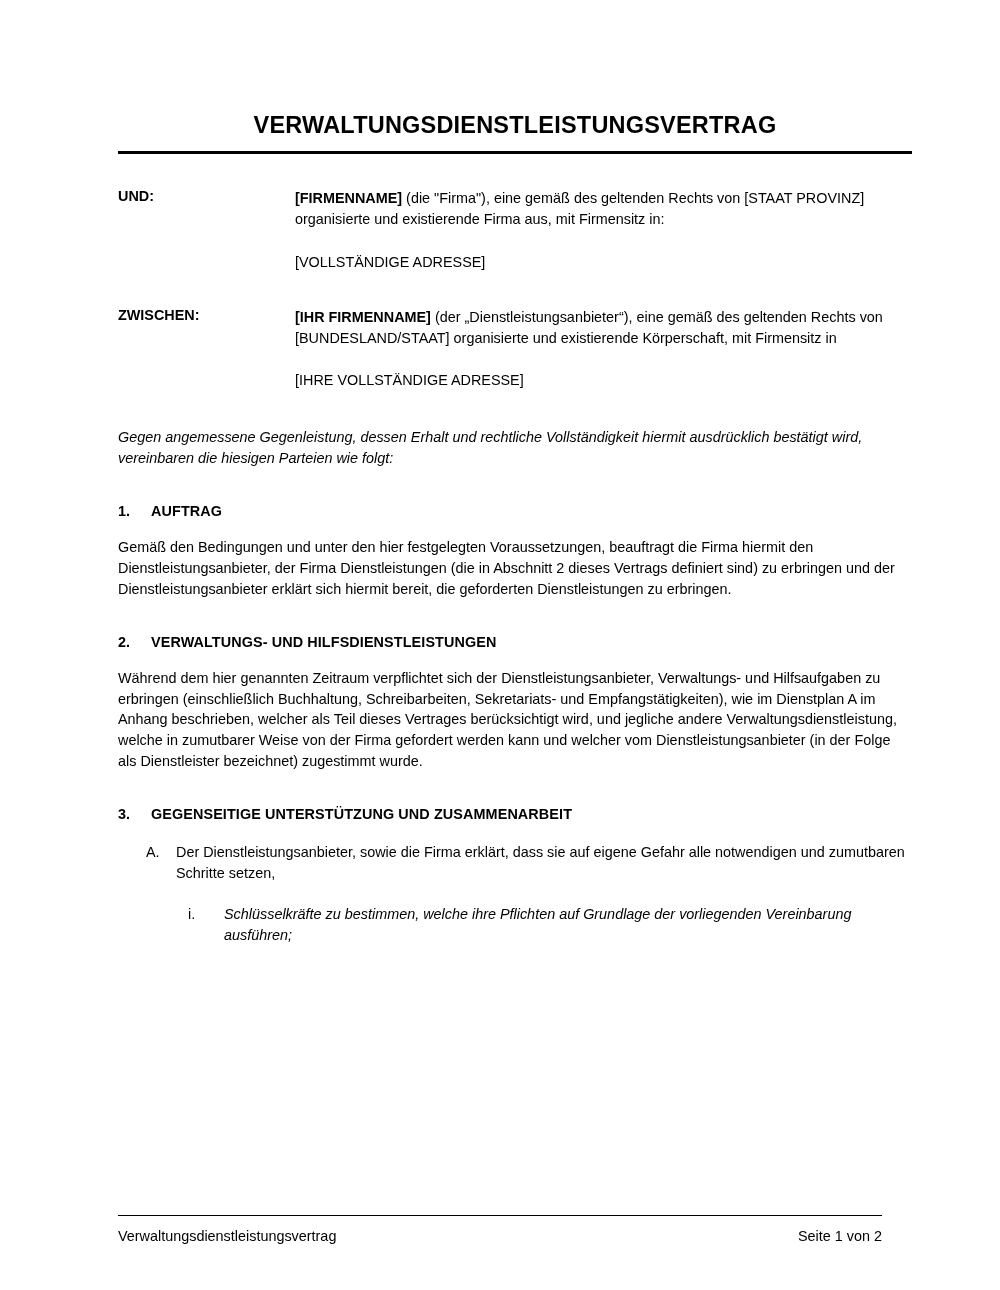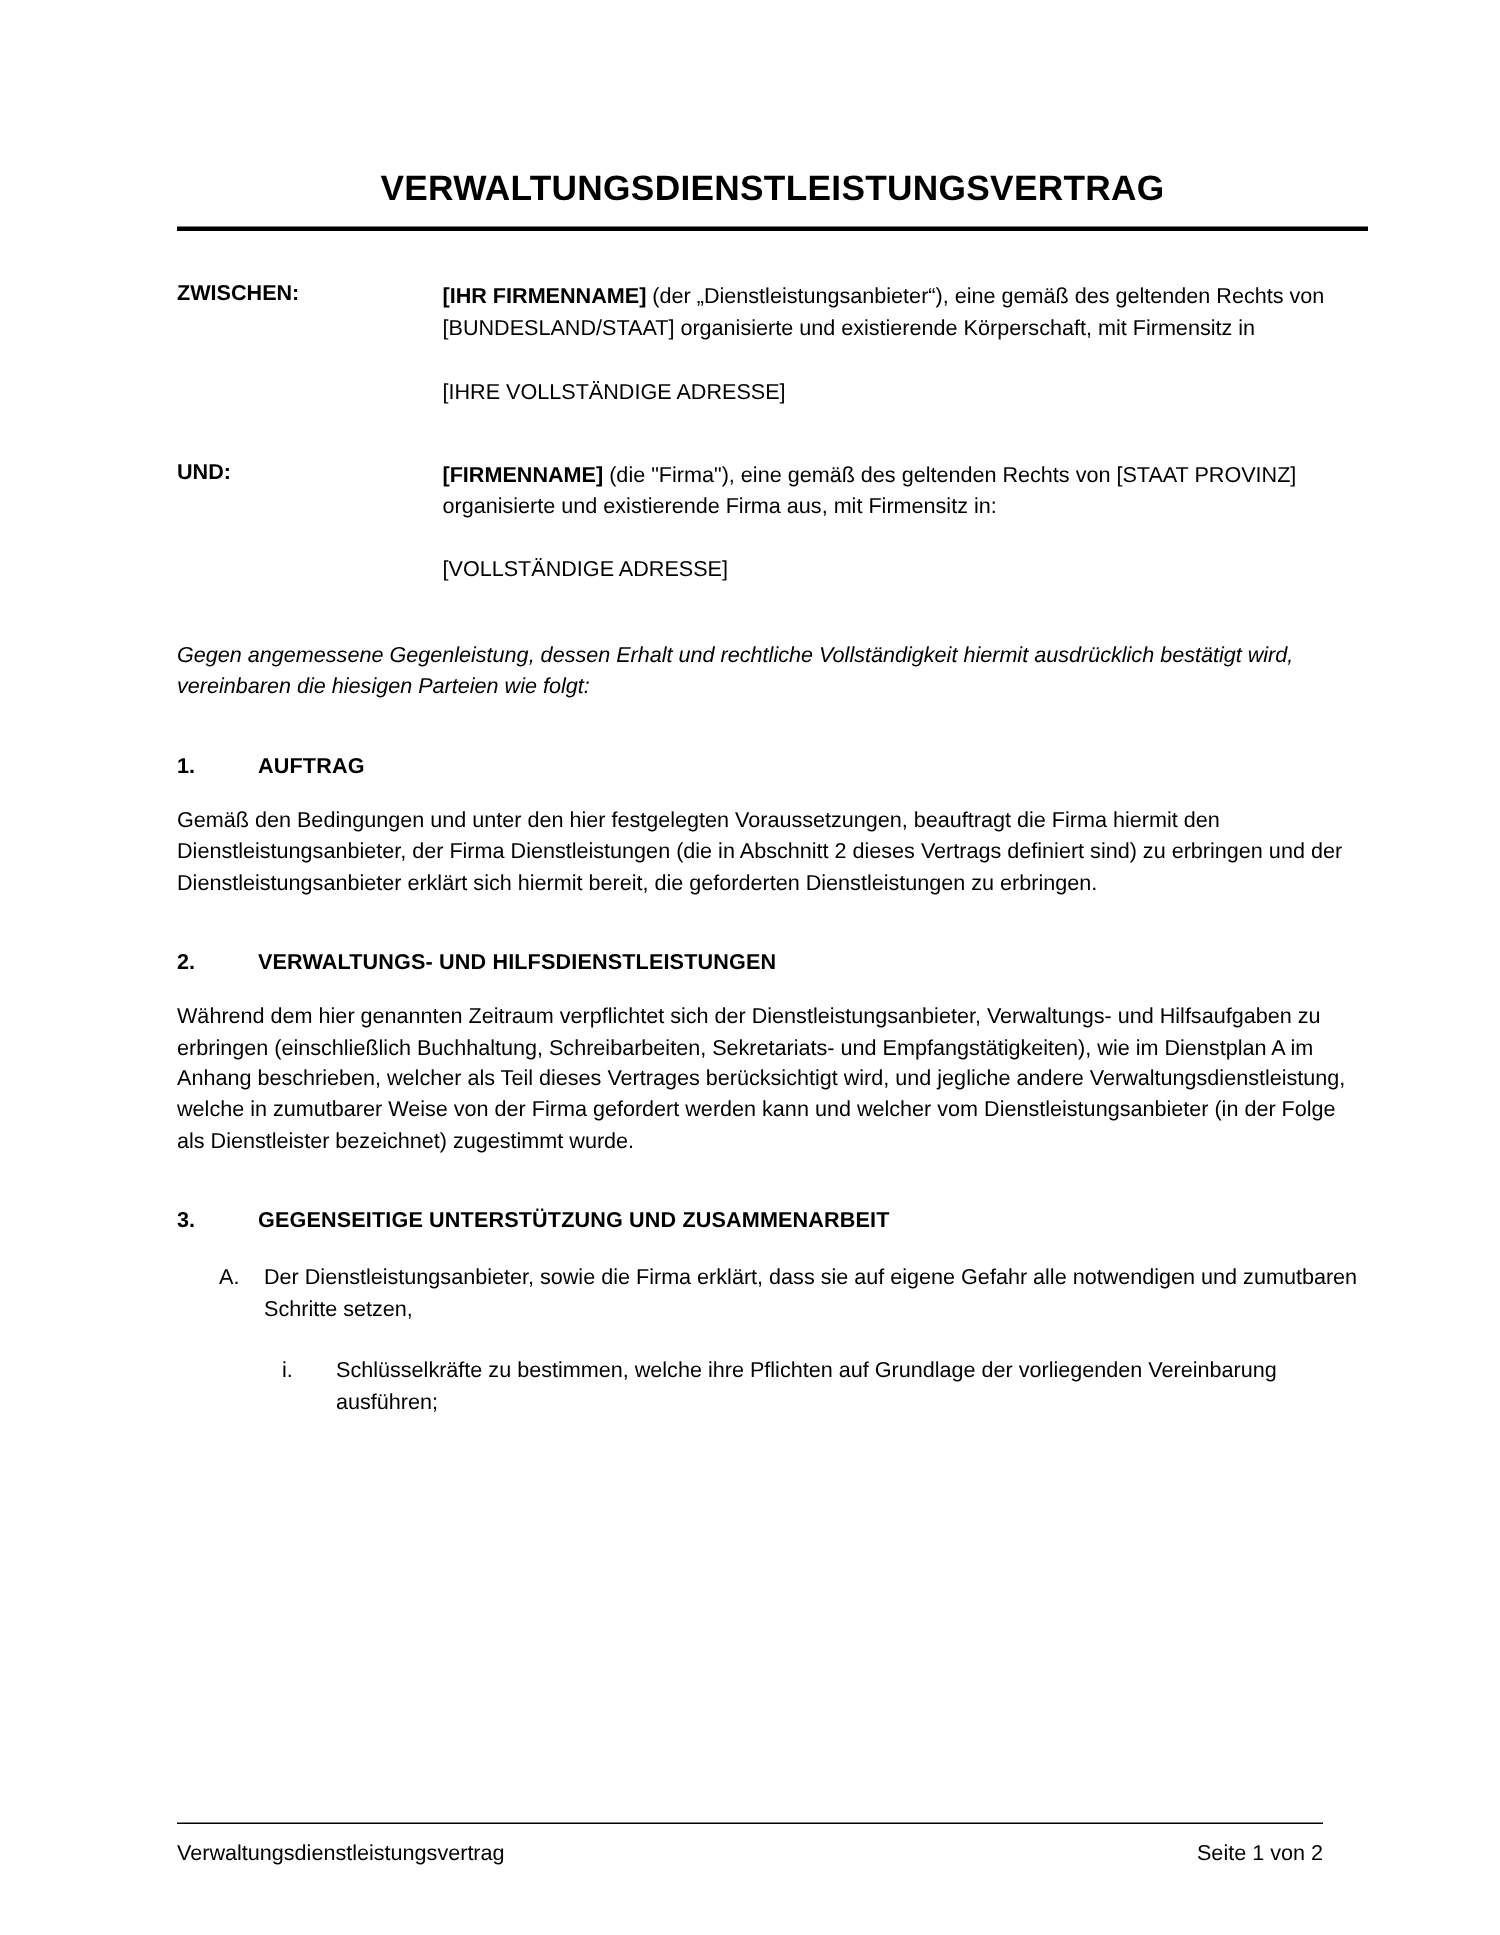--- a/index.html
+++ b/index.html
@@ -75,21 +75,20 @@
     font-size: 14.4px;
     font-weight: bold;
   }
   .section-num {
     width: 33px;
     flex: 0 0 33px;
   }
   .section-title {
     flex: 1 1 auto;
     letter-spacing: 0.1px;
-    margin-left: 21px;
   }
   .section p {
     font-size: 14.4px;
     line-height: 1.45;
     margin: 18px 0 0 0;
   }
   .sub-list {
     margin-top: 20px;
     padding-left: 28px;
   }
@@ -113,20 +112,21 @@
     display: flex;
     font-size: 14.4px;
     line-height: 1.45;
   }
   .subsub-marker {
     width: 36px;
     flex: 0 0 36px;
   }
   .subsub-text {
     flex: 1 1 auto;
+    font-style: italic;
   }
   .footer {
     position: absolute;
     left: 118px;
     right: 118px;
     bottom: 46px;
   }
   .footer-rule {
     border: none;
     border-top: 1px solid #000;
@@ -141,32 +141,32 @@
 </head>
 <body>
 
 <div class="page">
 
   <h1 class="doc-title">VERWALTUNGSDIENSTLEISTUNGSVERTRAG</h1>
   <hr class="title-rule">
 
 
   <div class="party-block">
+    <div class="party-label">UND:</div>
+    <div class="party-body">
+      <div><span class="bold">[FIRMENNAME]</span><span> (die "Firma"), eine gemäß des geltenden Rechts von [STAAT PROVINZ] organisierte und existierende Firma aus, mit Firmensitz in:</span></div>
+      <div class="addr">[VOLLSTÄNDIGE ADRESSE]</div>
+    </div>
+  </div>
+
+  <div class="party-block">
     <div class="party-label">ZWISCHEN:</div>
     <div class="party-body">
       <div><span class="bold">[IHR FIRMENNAME]</span><span> (der „Dienstleistungsanbieter“), eine gemäß des geltenden Rechts von [BUNDESLAND/STAAT] organisierte und existierende Körperschaft, mit Firmensitz in</span></div>
       <div class="addr">[IHRE VOLLSTÄNDIGE ADRESSE]</div>
-    </div>
-  </div>
-
-  <div class="party-block">
-    <div class="party-label">UND:</div>
-    <div class="party-body">
-      <div><span class="bold">[FIRMENNAME]</span><span> (die "Firma"), eine gemäß des geltenden Rechts von [STAAT PROVINZ] organisierte und existierende Firma aus, mit Firmensitz in:</span></div>
-      <div class="addr">[VOLLSTÄNDIGE ADRESSE]</div>
     </div>
   </div>
 
   <p class="consideration">Gegen angemessene Gegenleistung, dessen Erhalt und rechtliche Vollständigkeit hiermit ausdrücklich bestätigt wird, vereinbaren die hiesigen Parteien wie folgt:</p>
 
   <div class="section">
     <div class="section-head">
       <div class="section-num">1.</div>
       <div class="section-title">AUFTRAG</div>
     </div>

